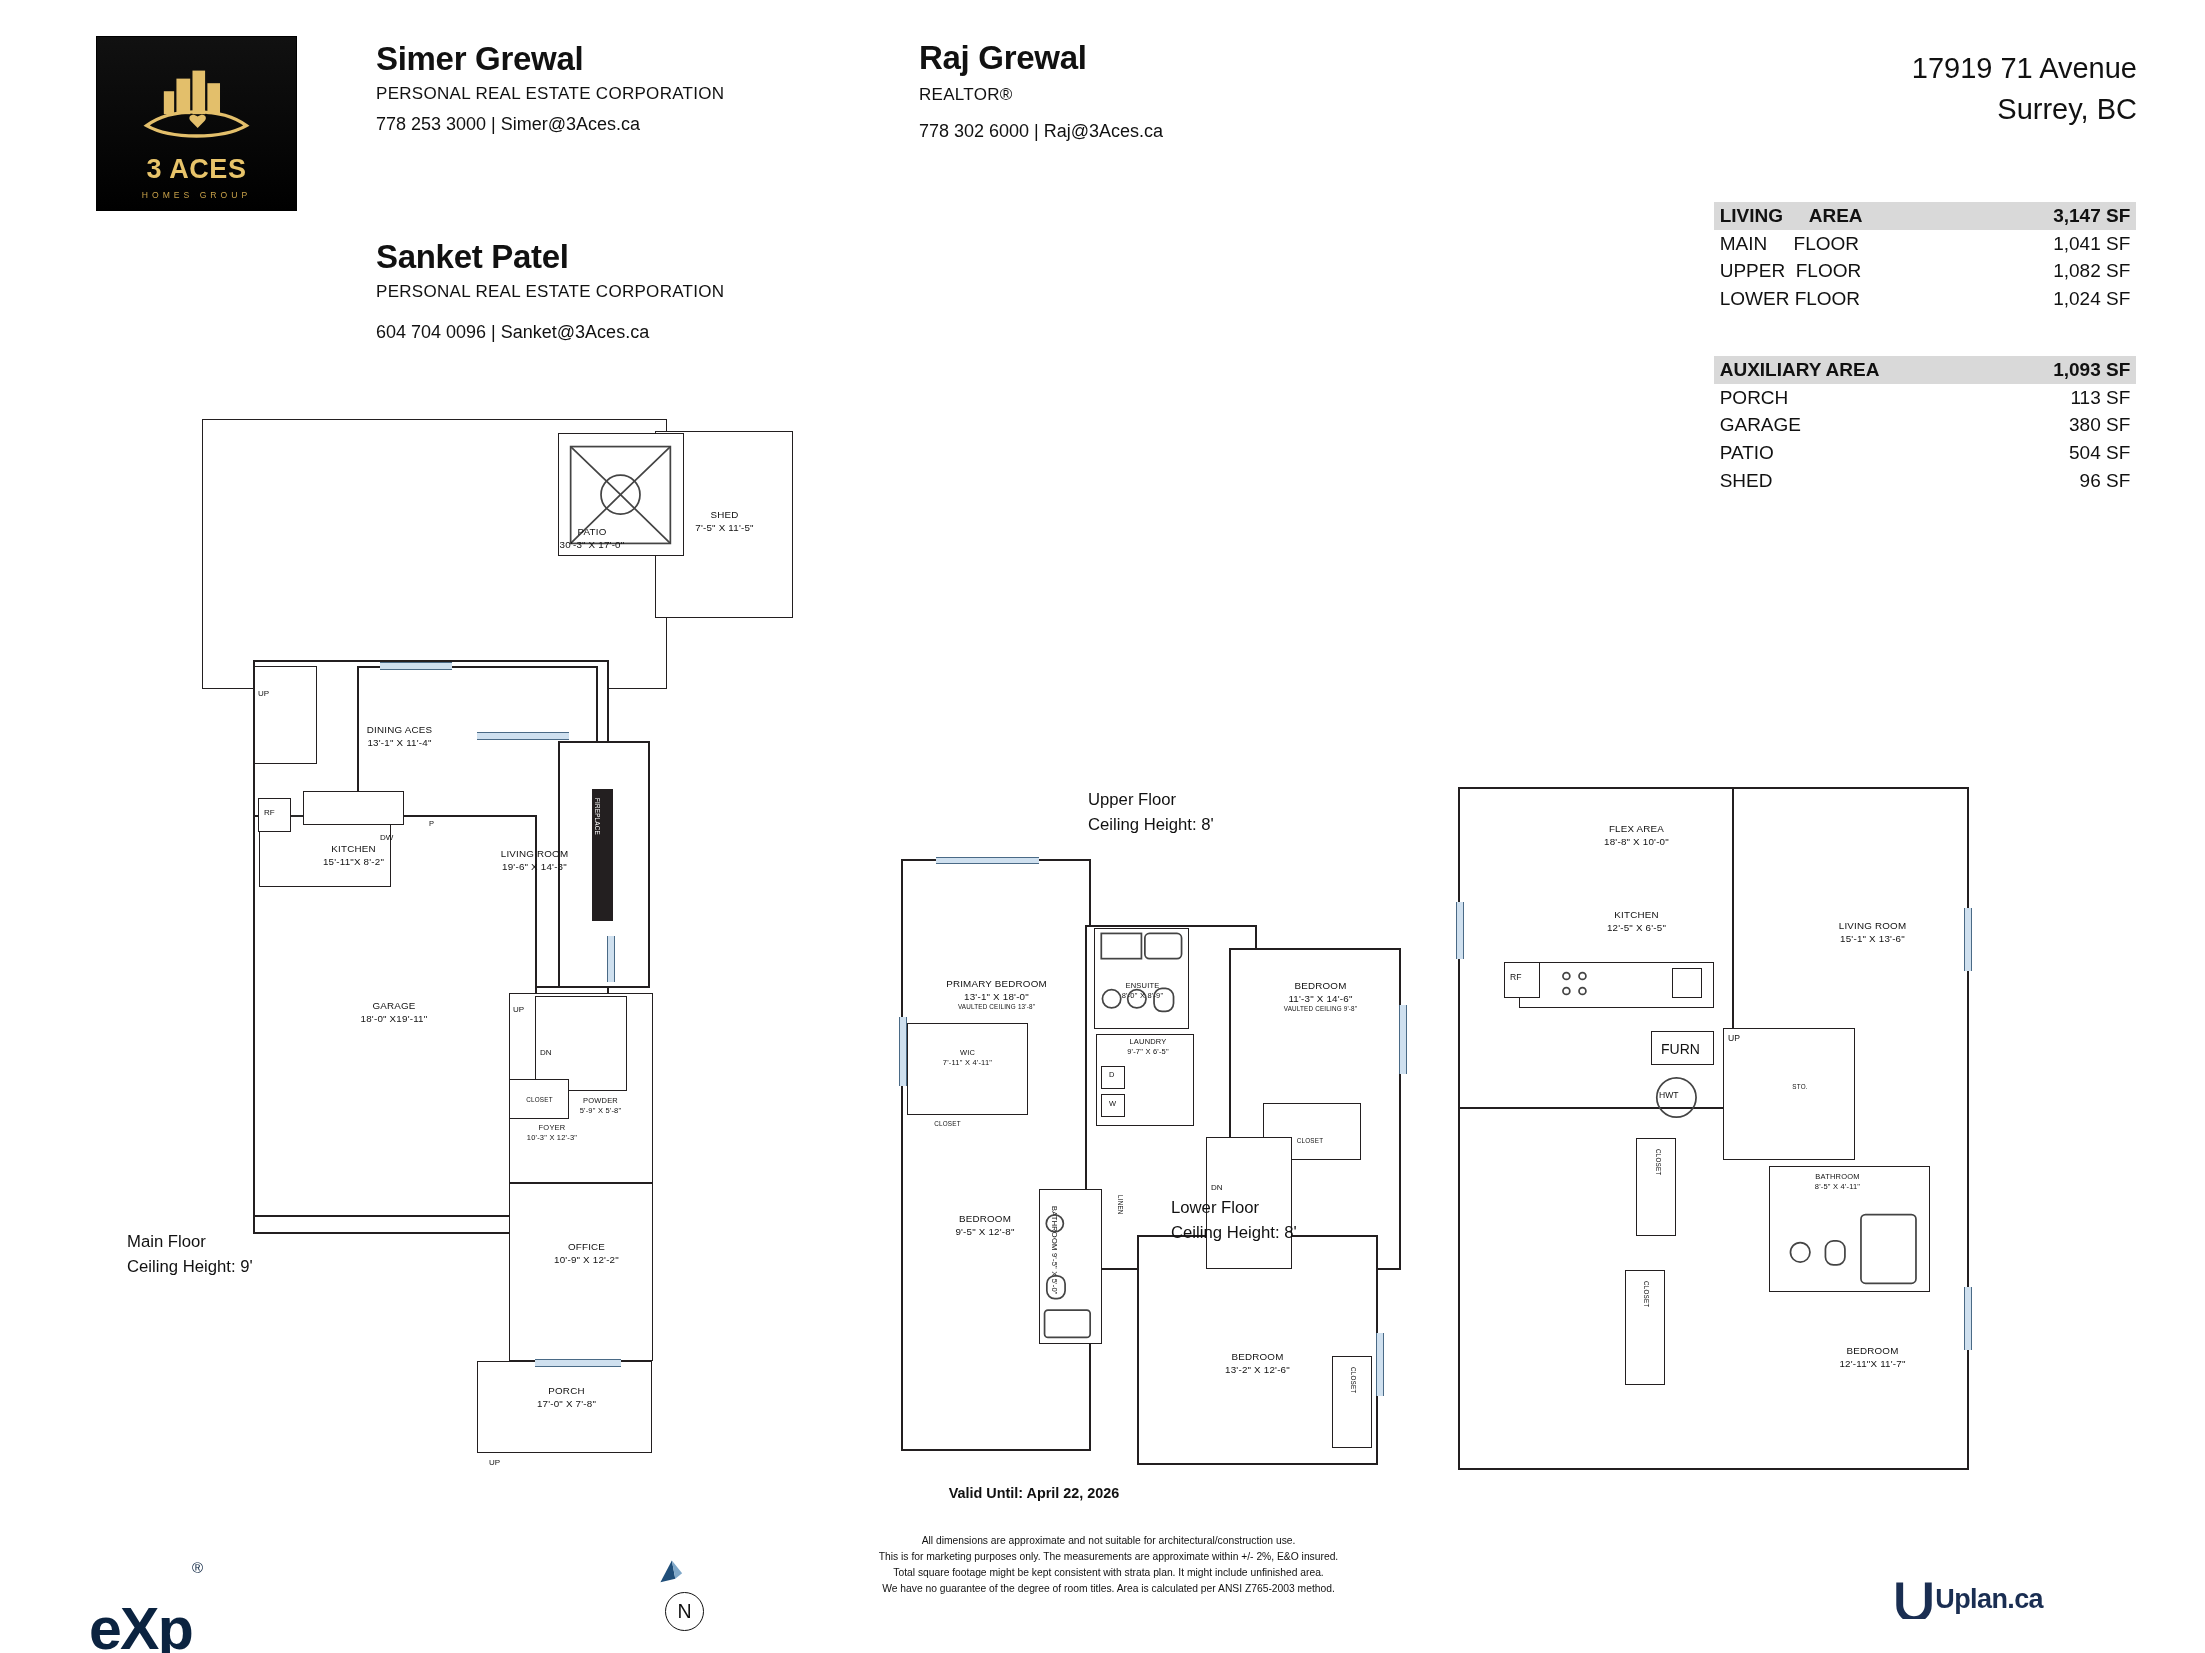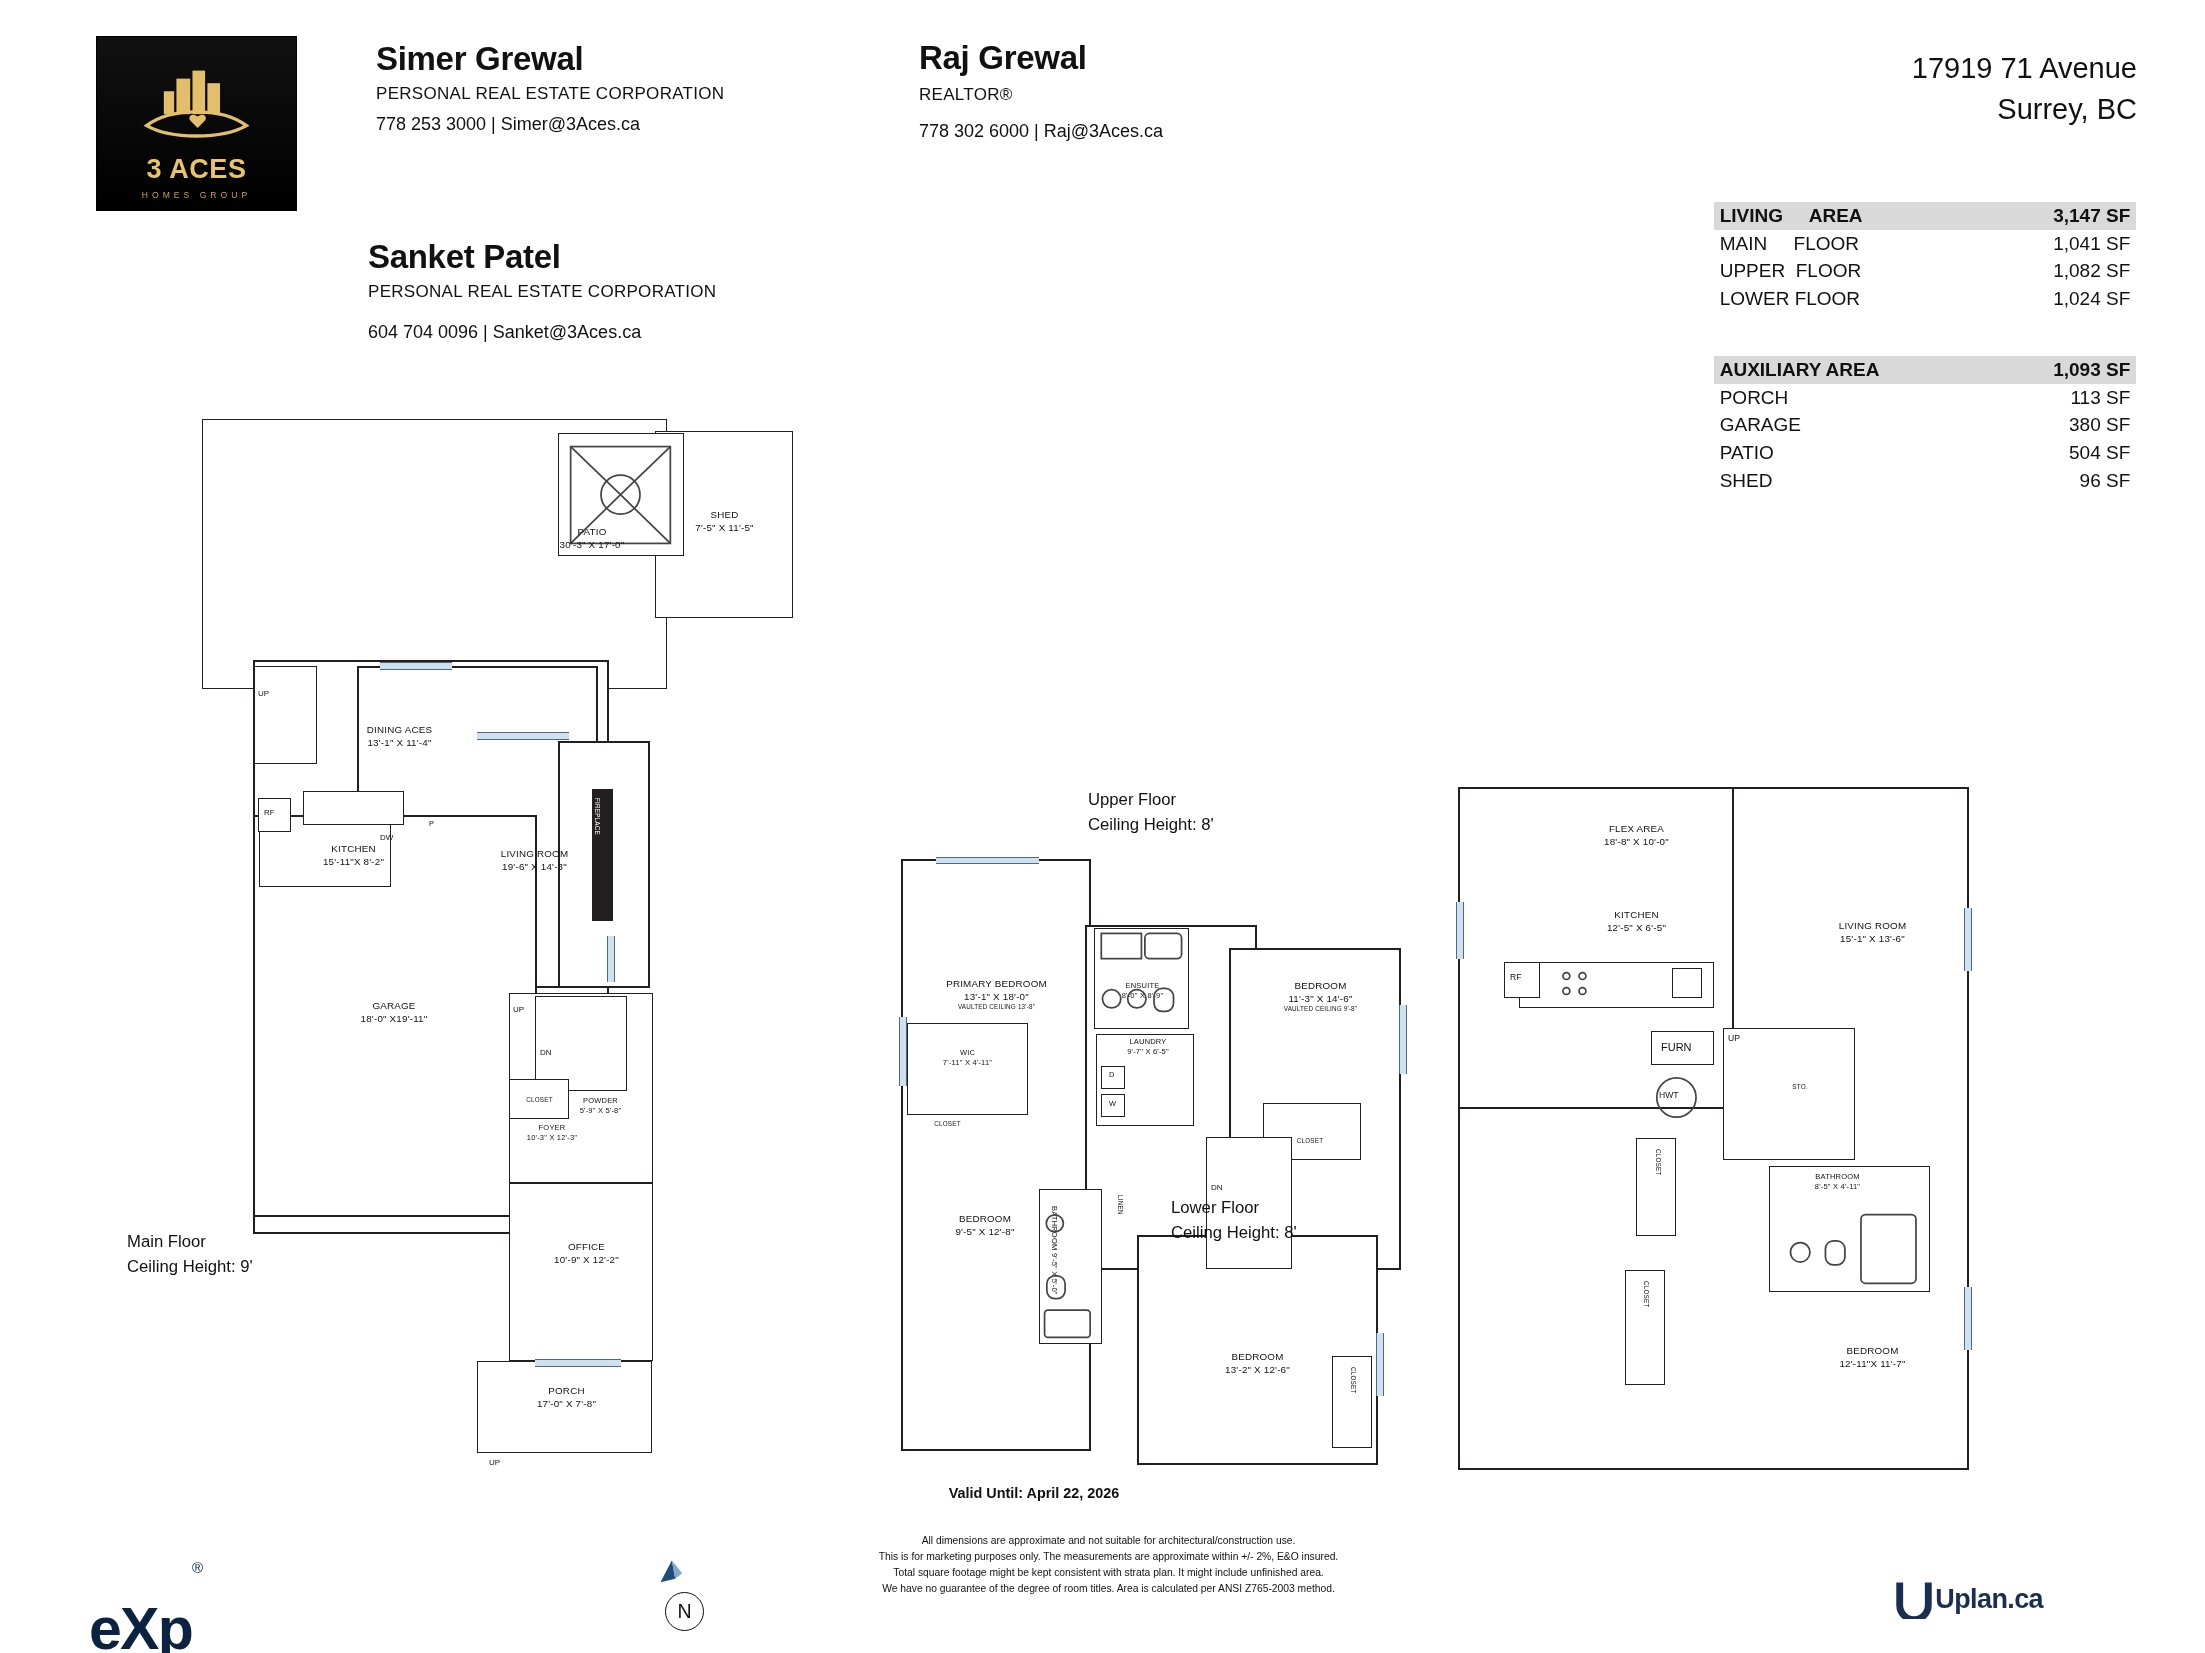--- a/index.html
+++ b/index.html
@@ -85,21 +85,21 @@
   <div class="title">3 ACES</div>
   <div class="sub">HOMES GROUP</div>
 </div>
 
 <div class="abs" style="left:376px; top:40px; width:517px;">
   <div class="agent-name">Simer Grewal</div>
   <div class="agent-role" style="margin-top:5.7px;">PERSONAL REAL ESTATE CORPORATION</div>
   <div class="agent-contact" style="margin-top:10.3px;">778 253 3000 | Simer@3Aces.ca</div>
 </div>
 
-<div class="abs" style="left:368px; top:238px; width:517px;">
+<div class="abs" style="left:376px; top:238px; width:517px;">
   <div class="agent-name">Sanket Patel</div>
   <div class="agent-role" style="margin-top:5.7px;">PERSONAL REAL ESTATE CORPORATION</div>
   <div class="agent-contact" style="margin-top:20.7px;">604 704 0096 | Sanket@3Aces.ca</div>
 </div>
 
 <div class="abs" style="left:919px; top:39px; width:517px;">
   <div class="agent-name">Raj Grewal</div>
   <div class="agent-role" style="margin-top:8px;">REALTOR®</div>
   <div class="agent-contact" style="margin-top:16px;">778 302 6000 | Raj@3Aces.ca</div>
 </div>
@@ -373,21 +373,21 @@
       </svg>
   </div>
   <div class="plan-box thinb" style="left:248px; top:198px; width:30px; height:30px;"></div>
 
   <div class="room-label" style="left:368px; top:149px; width:161px;">
     <div class="nm">LIVING ROOM</div>
     <div class="dim">15'-1" X 13'-6"</div>
   </div>
 
   <div class="plan-box thinb" style="left:227px; top:261px; width:63px; height:34px;"></div>
-  <div class="abs" style="left:237px; top:271px; font-size:11px;">FURN</div>
+  <div class="abs" style="left:237px; top:271px; font-size:14px;">FURN</div>
   <div class="abs" style="left:227px; top:302px;">
     <svg width="52" height="52" viewBox="0 0 90 90">
         <circle cx="44" cy="44" r="34" fill="none" stroke="#444" stroke-width="3"></circle>
       </svg>
   </div>
   <div class="abs" style="left:235px; top:320px; font-size:8.6px;">HWT</div>
 
   <div class="plan-box thinb" style="left:299px; top:258px; width:132px; height:132px;"></div>
   <div class="abs" style="left:304px; top:263px; font-size:8.6px;">UP</div>
   <div class="abs room-label tiny" style="left:350px; top:313px; width:52px;">STO.</div>

